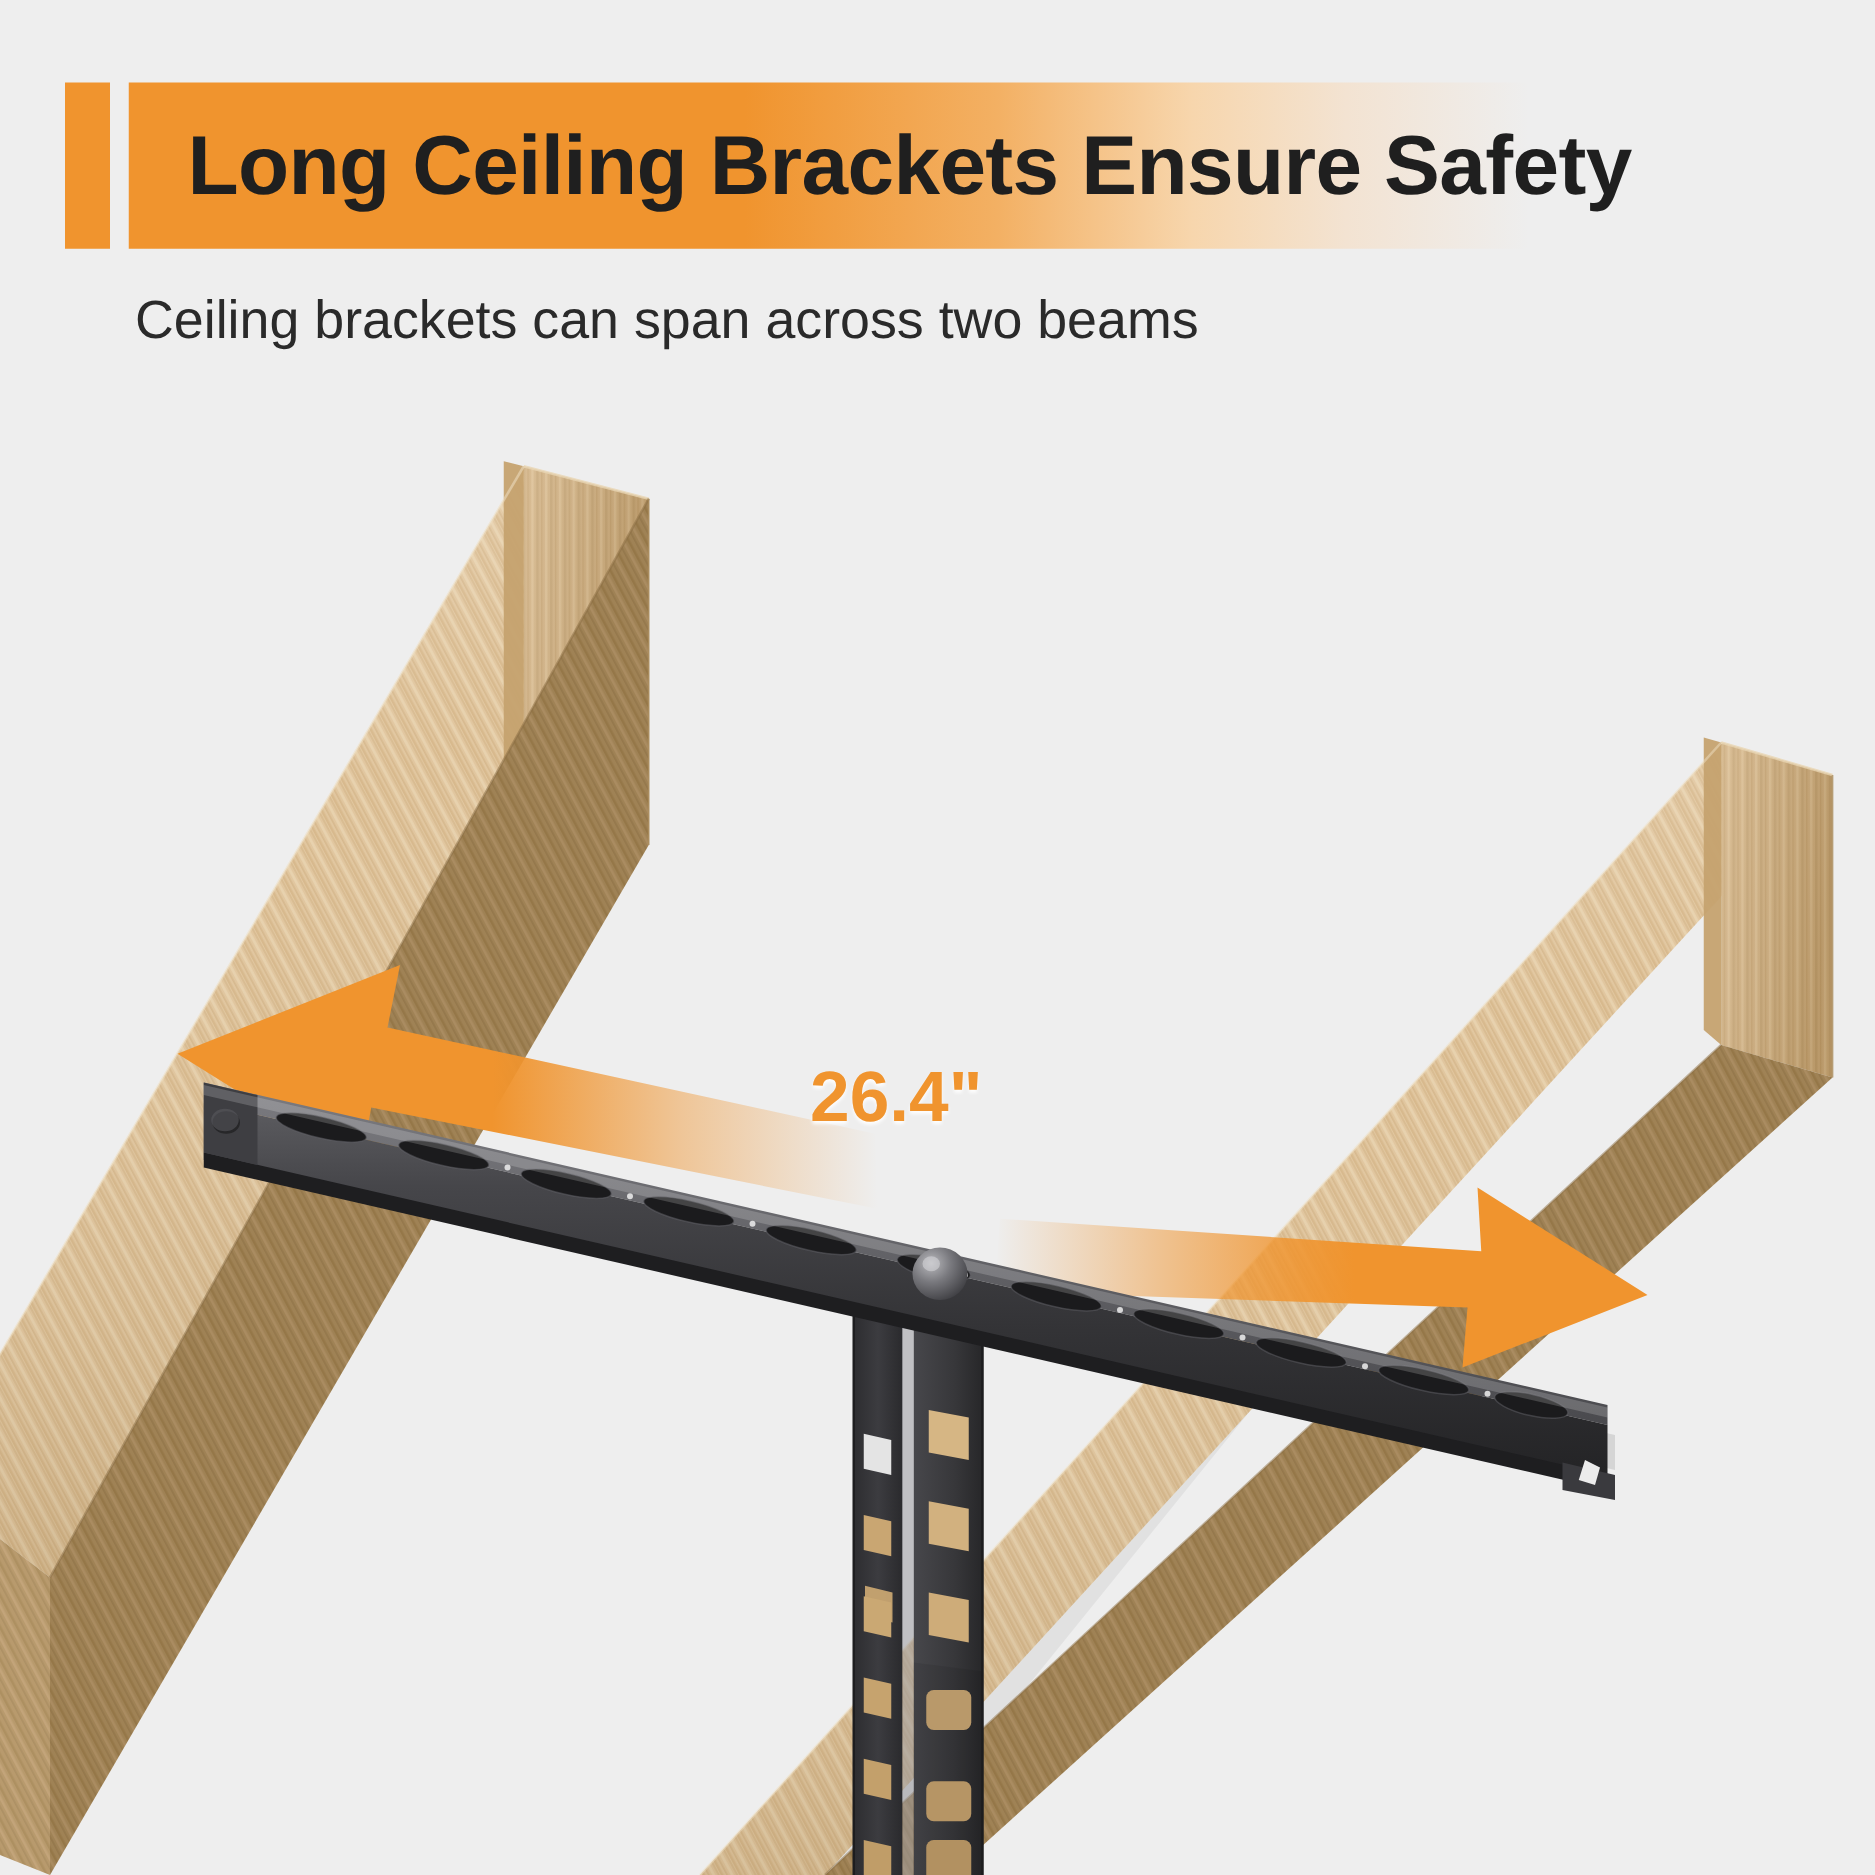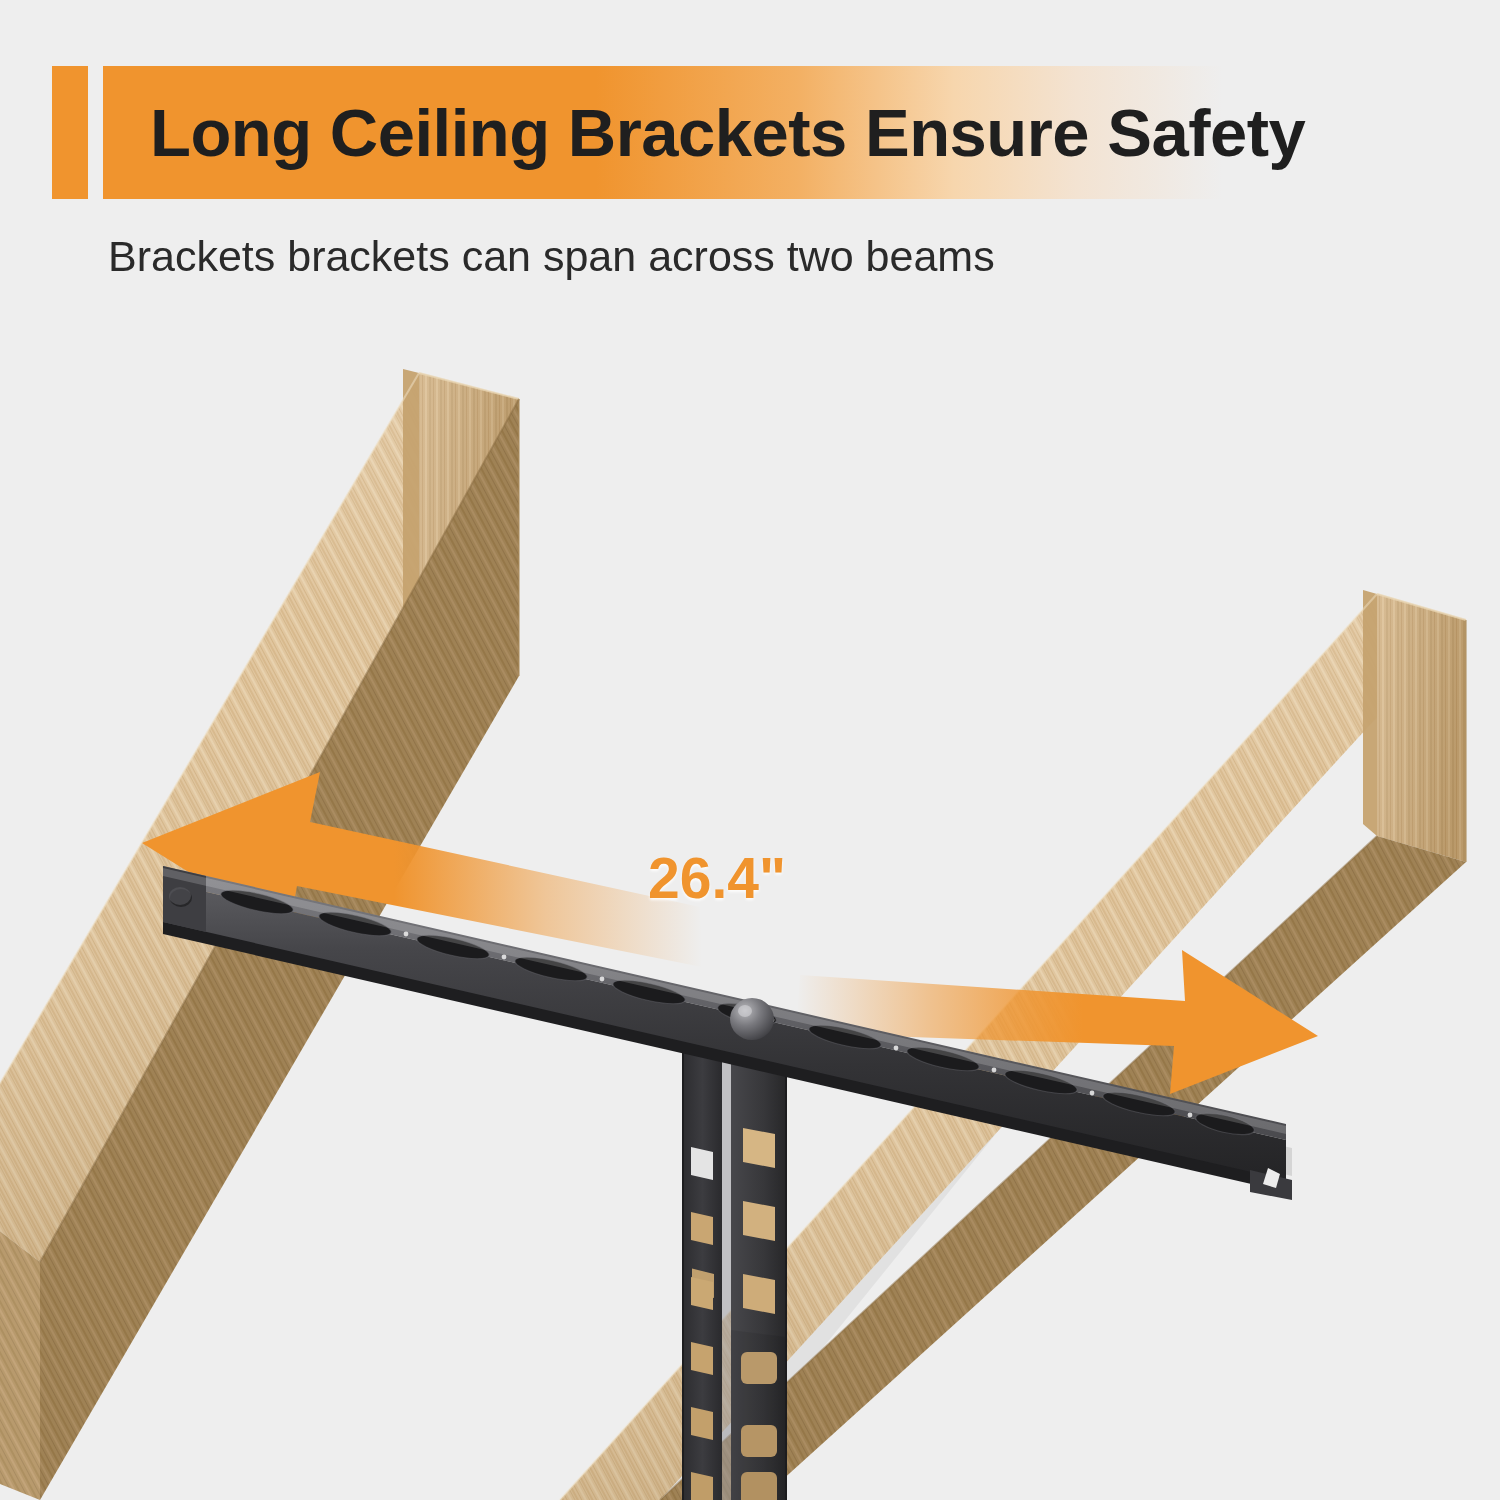--- a/index.html
+++ b/index.html
@@ -97,21 +97,21 @@
 </style>
 </head>
 <body>
 
 <div id="page">
 
   <div class="header-zone">
     <div class="accent-bar"></div>
     <div class="title-banner"></div>
     <div class="title-text">Long Ceiling Brackets Ensure Safety</div>
-    <div class="subtitle-text">Brackets brackets can span across two beams</div>
+    <div class="subtitle-text">Ceiling brackets can span across two beams</div>
   </div>
 
   <div class="scene">
     <svg width="1500" height="1500" viewBox="0 0 1500 1500" xmlns="http://www.w3.org/2000/svg">
       <defs>
 
         <pattern id="grainTop" width="13" height="13" patternUnits="userSpaceOnUse" patternTransform="rotate(-28)">
           <rect width="13" height="13" fill="#e0c49b"></rect>
           <rect x="0" width="2" height="13" fill="#d5b485" opacity="0.85"></rect>
           <rect x="4" width="1" height="13" fill="#c8a673" opacity="0.6"></rect>

